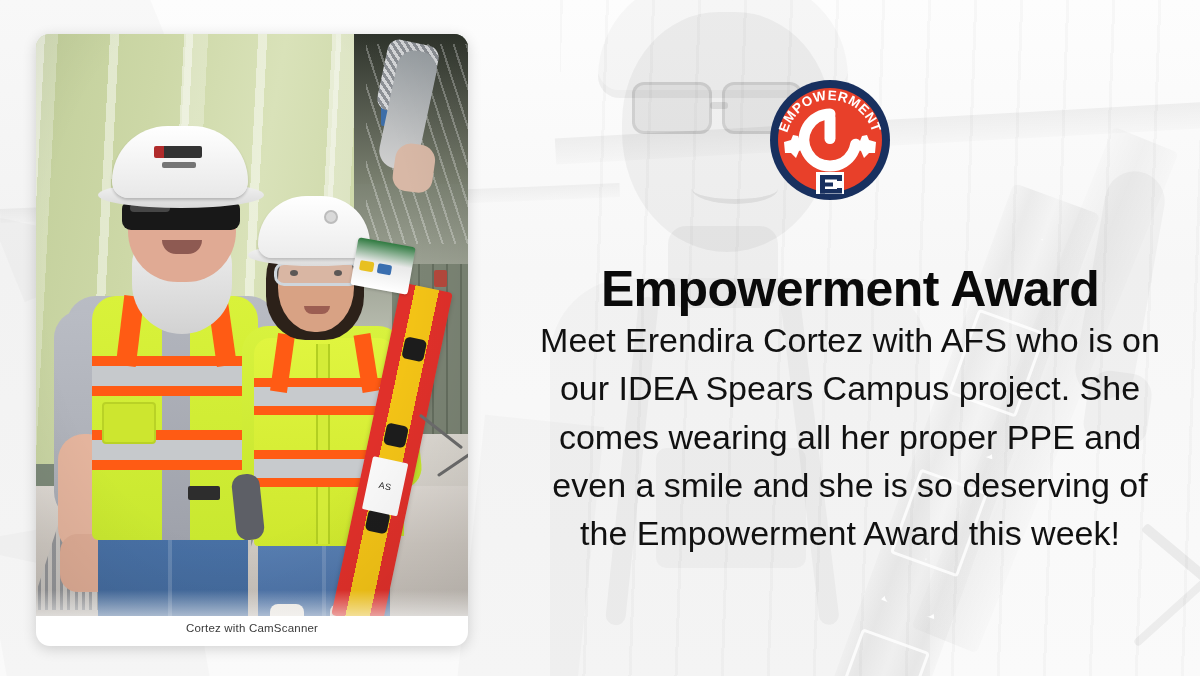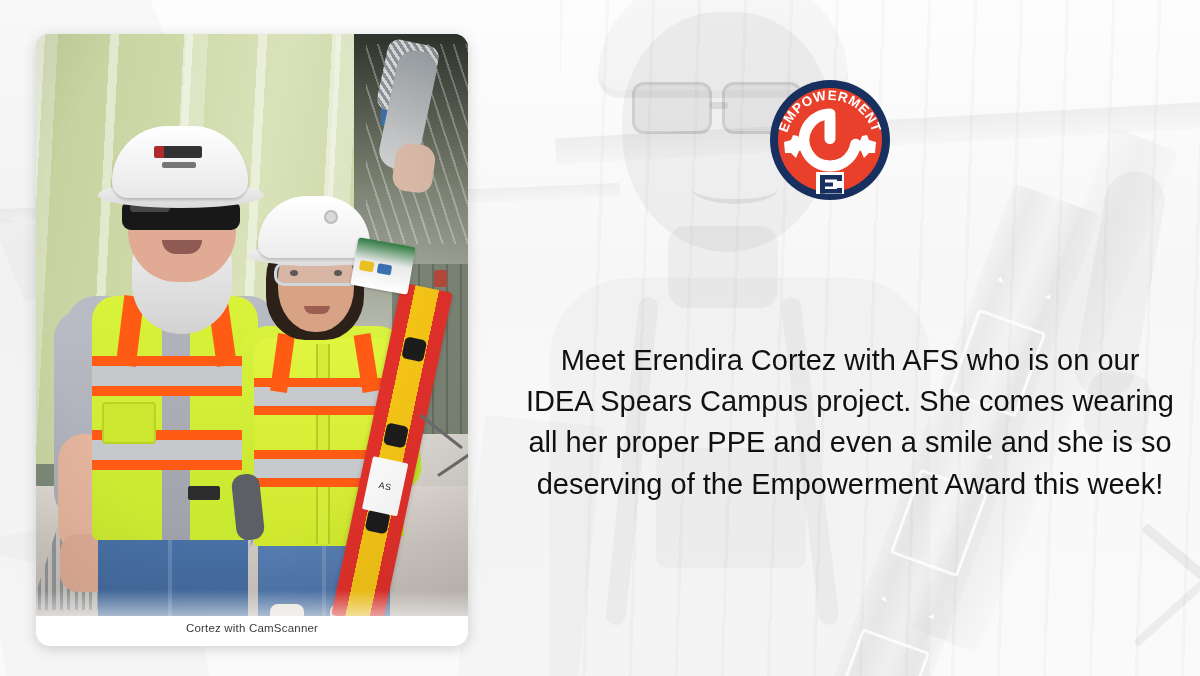--- a/index.html
+++ b/index.html
@@ -557,23 +557,23 @@
     width:124px; height:124px;
   }
   .headline {
     position:absolute; left:0; top:262px; width:660px;
     text-align:center;
     font-size:50px; font-weight:bold; color:#0a0a0a;
     letter-spacing:-0.6px;
     line-height:1.08;
   }
   .body-copy {
-    position:absolute; left:6px; top:340px; width:648px;
+    position:absolute; left:6px; top:316px; width:648px;
     text-align:center;
-    font-size:29px; color:#111111;
+    font-size:34px; color:#111111;
     line-height:1.42;
   }
 </style>
 </head>
 <body>
 
 <div id="stage">
 
   <div class="bg-watermark">
     <div class="bg-wash"></div>
@@ -740,17 +740,18 @@
           <rect x="52" y="97" width="17" height="4.5"></rect>
           <rect x="52" y="104.5" width="13" height="4"></rect>
           <rect x="52" y="111" width="17" height="4.5"></rect>
           <rect x="52" y="97" width="5" height="18.5"></rect>
           <rect x="69" y="97" width="5" height="6"></rect>
           <rect x="69" y="110" width="5" height="5.5"></rect>
         </g>
       </svg>
     </div>
 
+    <h1 class="headline">Empowerment Award</h1>
 
     <p class="body-copy">Meet Erendira Cortez with AFS who is on our IDEA Spears Campus project. She comes wearing all her proper PPE and even a smile and she is so deserving of the Empowerment Award this week!</p>
   </div>
 
 </div>
 
 </body></html>

